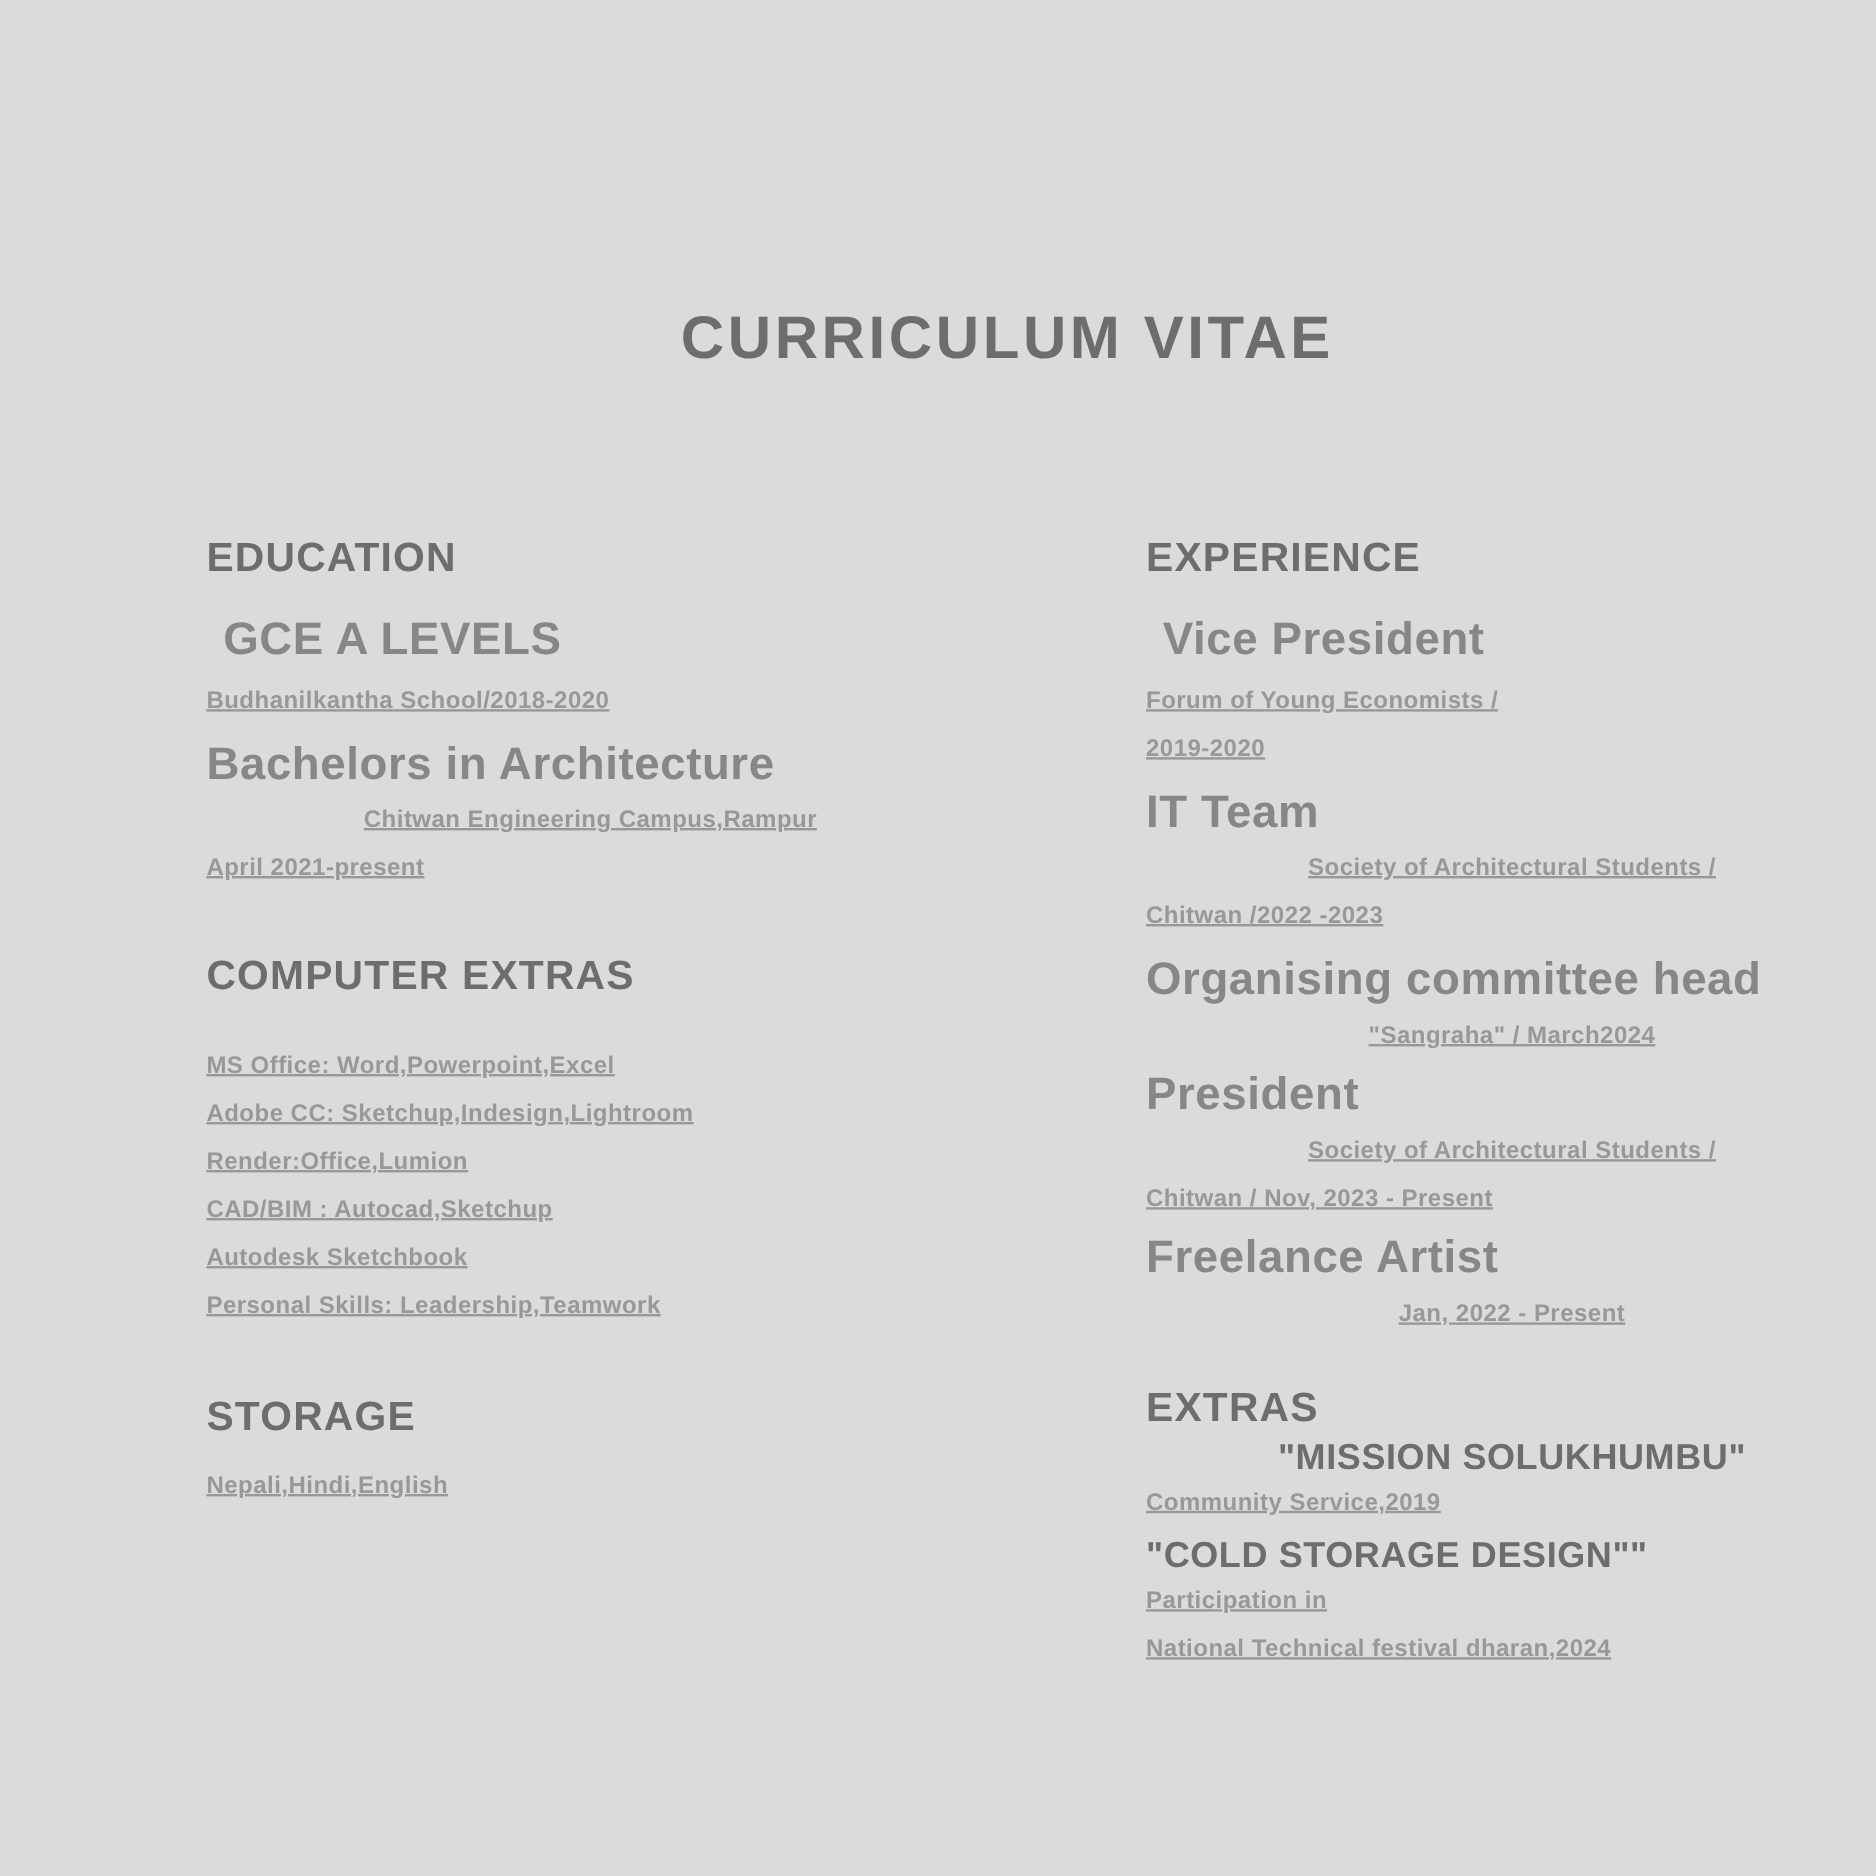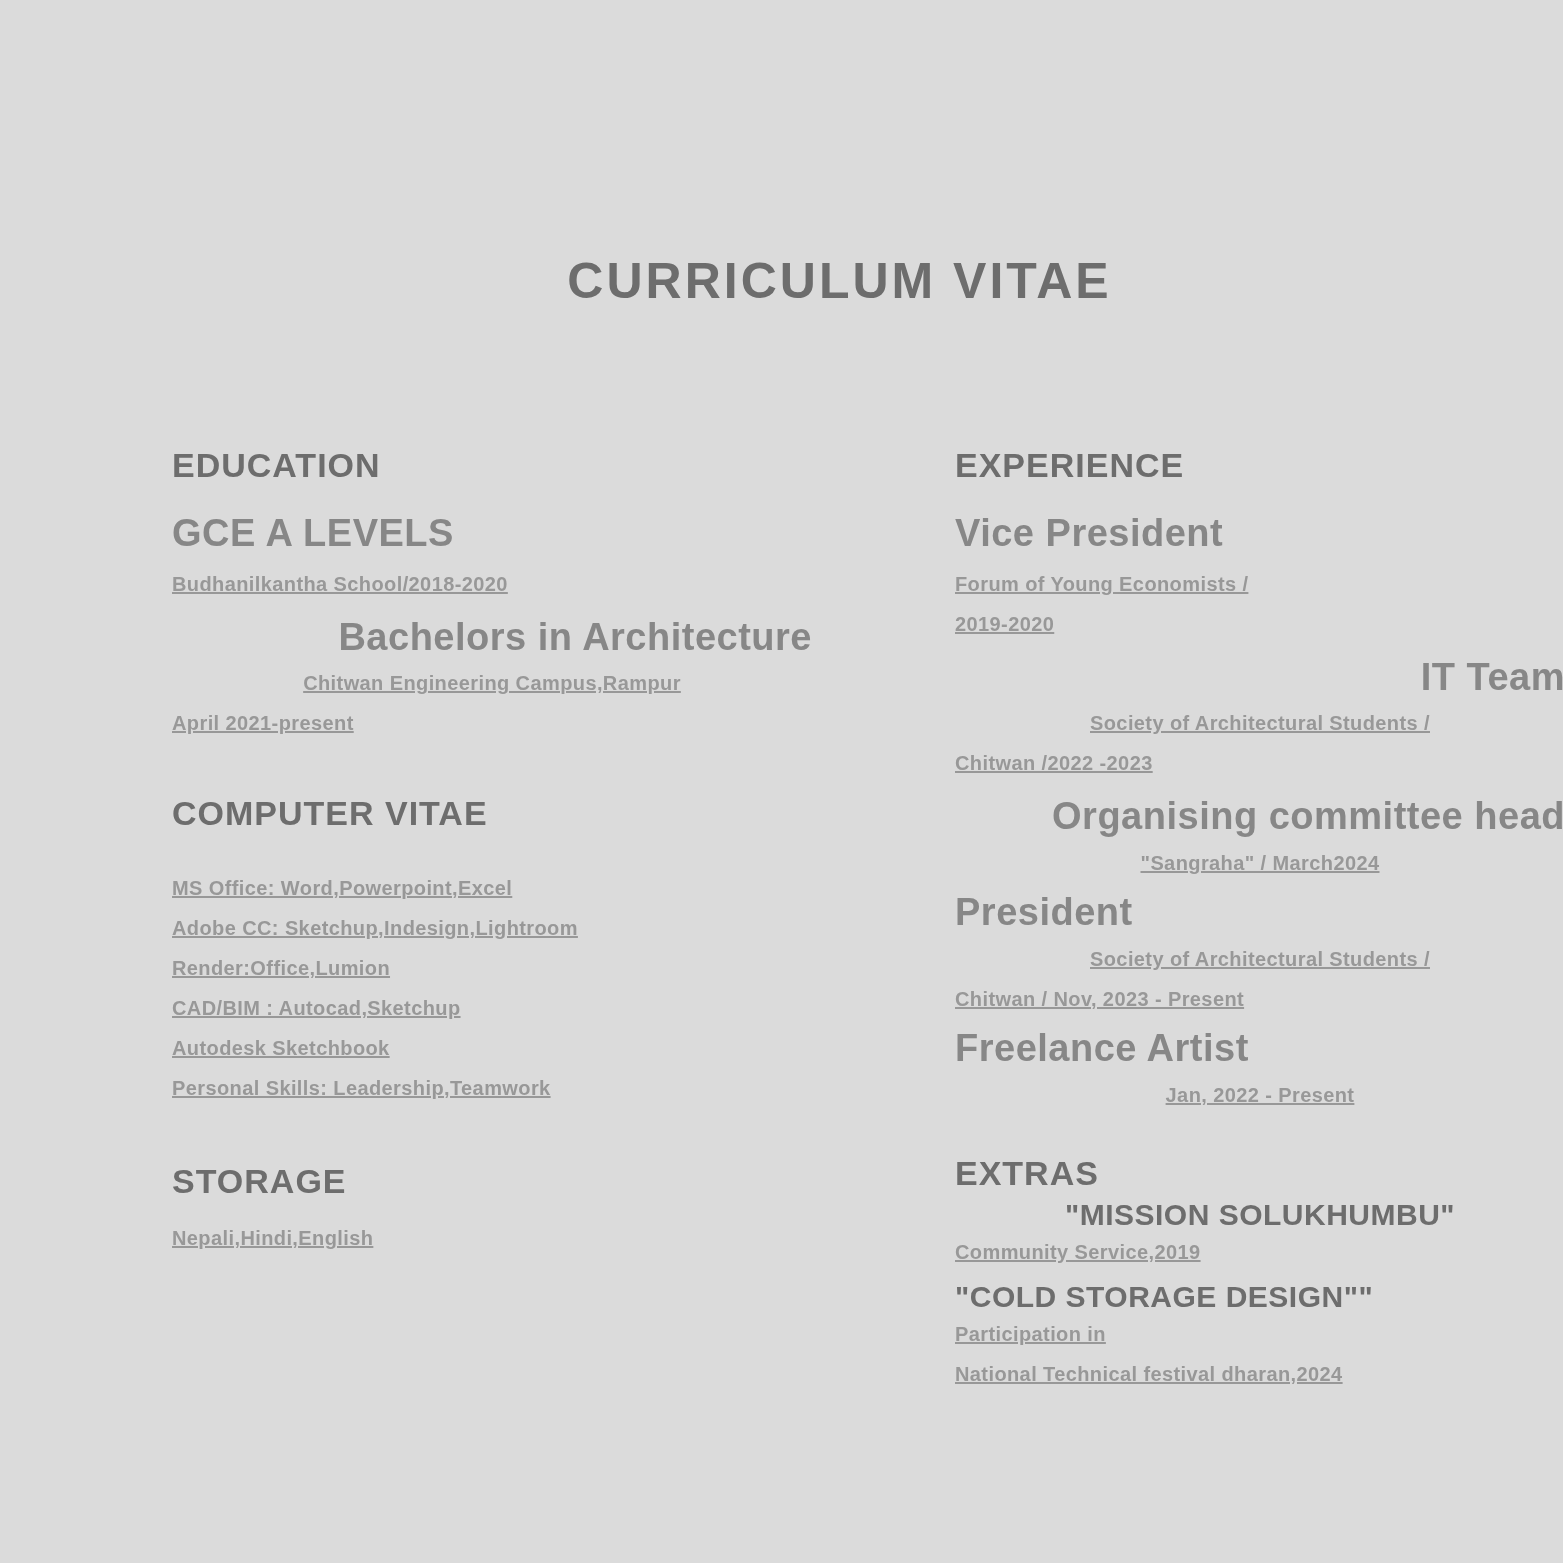--- a/index.html
+++ b/index.html
@@ -58,22 +58,22 @@
   }
   .extra-title {
     font-size: 30px;
     line-height: 34px;
     letter-spacing: 0.5px;
     color: var(--heading);
     white-space: nowrap;
   }
 
   
-  .mt-30 { margin-top: 30px; }
-  .mt-14 { margin-top: 14px; text-align: right; }
+  .mt-30 { margin-top: 30px; margin-left: 14px; }
+  .mt-14 { margin-top: 14px; }
   .mt-10 { margin-top: 10px; }
   .mt-6  { margin-top: 6px; text-align: center; }
   .mt-8  { margin-top: 8px; }
   .mt-20 { margin-top: 36px; }
   .mt-18 { margin-top: 18px; }
   .mt-53 { margin-top: 53px; }
   .mt-56 { margin-top: 56px; }
   .mt-41 { margin-top: 41px; }
 </style>
 </head>
@@ -94,21 +94,21 @@
       </div>
 
       <div>
         <h3 class="entry-title mt-14">Bachelors in Architecture</h3>
         <p class="body-line mt-6">Chitwan Engineering Campus,Rampur</p>
         <p class="body-line">April 2021-present</p>
       </div>
     </section>
 
     <section>
-      <h2 class="section-heading mt-53">COMPUTER VITAE</h2>
+      <h2 class="section-heading mt-53">COMPUTER EXTRAS</h2>
       <div class="mt-20">
         <p class="body-line">MS Office: Word,Powerpoint,Excel</p>
         <p class="body-line">Adobe CC: Sketchup,Indesign,Lightroom</p>
         <p class="body-line">Render:Office,Lumion</p>
         <p class="body-line">CAD/BIM : Autocad,Sketchup</p>
         <p class="body-line">Autodesk Sketchbook</p>
         <p class="body-line">Personal Skills: Leadership,Teamwork</p>
       </div>
     </section>
 

